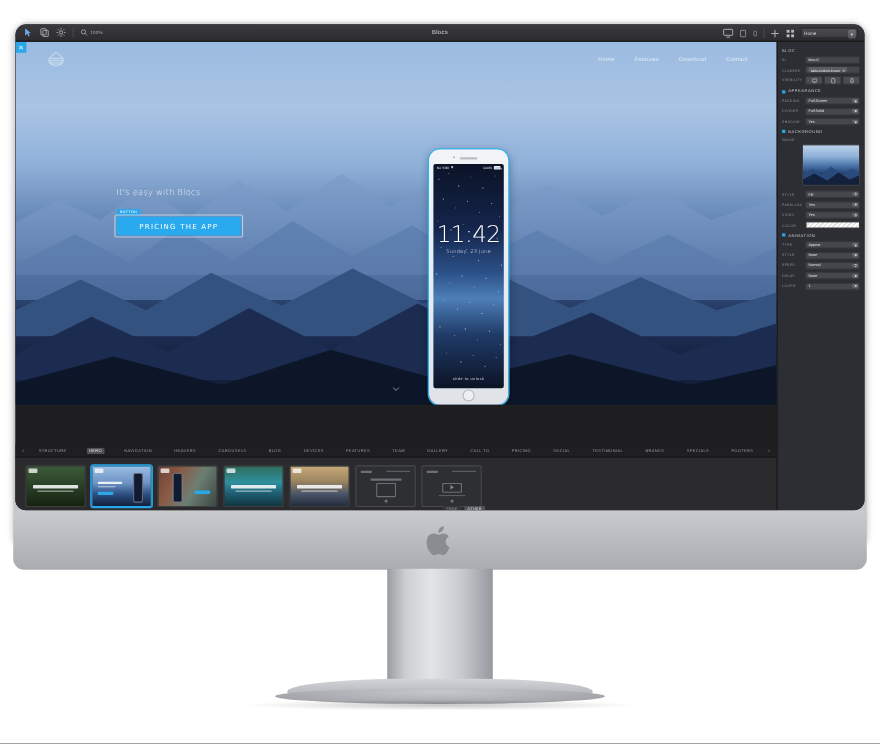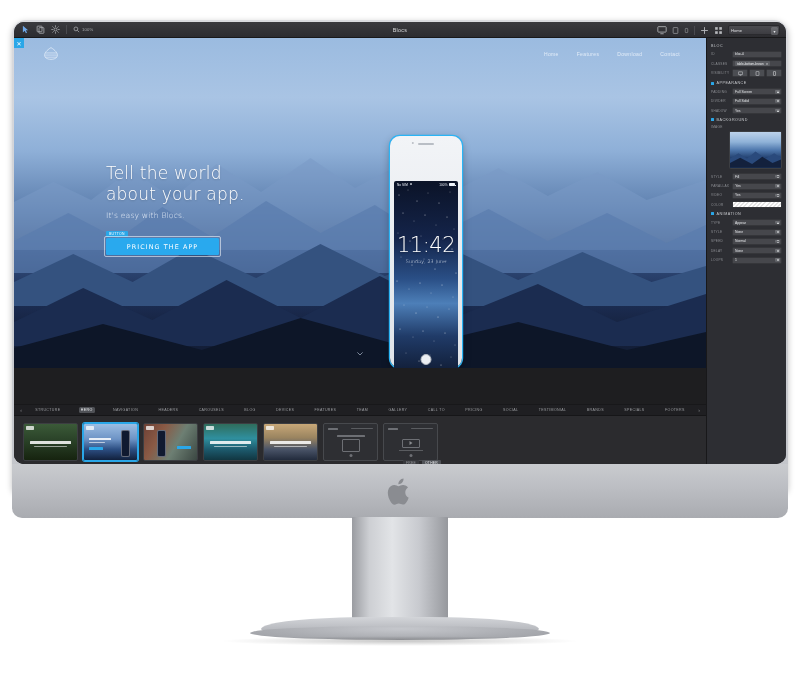--- a/index.html
+++ b/index.html
@@ -164,21 +164,20 @@
     position:absolute; left:50%; top:7px; transform:translateX(-50%);
     width:16px; height:1.6px; border-radius:1px; background:#b9bec5;
   }
   .phone-cam{
     position:absolute; left:50%; top:6px; transform:translateX(-50%) translateX(-13px);
     width:2.4px; height:2.4px; border-radius:50%; background:#b9bec5;
   }
   .phone-screen{
     width:100%; height:100%; border-radius:2px; overflow:hidden; position:relative;
     background:linear-gradient(180deg,#0b1327 0%,#14244a 28%,#2a4f86 48%,#4d7fb8 60%,#203b68 76%,#0c1325 100%);
-    margin-top:32px;
   }
   .stars{ position:absolute; inset:0; }
   .phone-status{
     position:absolute; left:0; right:0; top:0; height:7px;
     display:flex; align-items:center; justify-content:space-between;
     padding:0 3px; color:#eef3fa; font-size:3.1px; letter-spacing:.1px; z-index:3;
   }
   .status-left{ display:flex; align-items:center; gap:1.5px; }
   .batt{ width:6px; height:3px; border:.5px solid #eef3fa; border-radius:.7px; position:relative; }
   .batt i{ position:absolute; left:.4px; top:.4px; bottom:.4px; width:4px; background:#eef3fa; }
@@ -448,24 +447,20 @@
                 </div>
                 <div class="nav-links">
                   <a href="#">Home</a>
                   <a href="#">Features</a>
                   <a href="#">Download</a>
                   <a href="#">Contact</a>
                 </div>
               </div>
 
               <div class="hero-copy">
-                <h1>
-                  <span>Tell the world</span><br>
-                  <span>about your app.</span>
-                </h1>
                 <p>It's easy with Blocs.</p>
                 <div class="btn-tag">BUTTON</div>
                 <div style="position:relative;width:113px">
                   <button class="cta">PRICING THE APP</button>
                   <div class="cta-frame"></div>
                 </div>
               </div>
 
               <div class="phone">
                 <div class="phone-speaker"></div>

